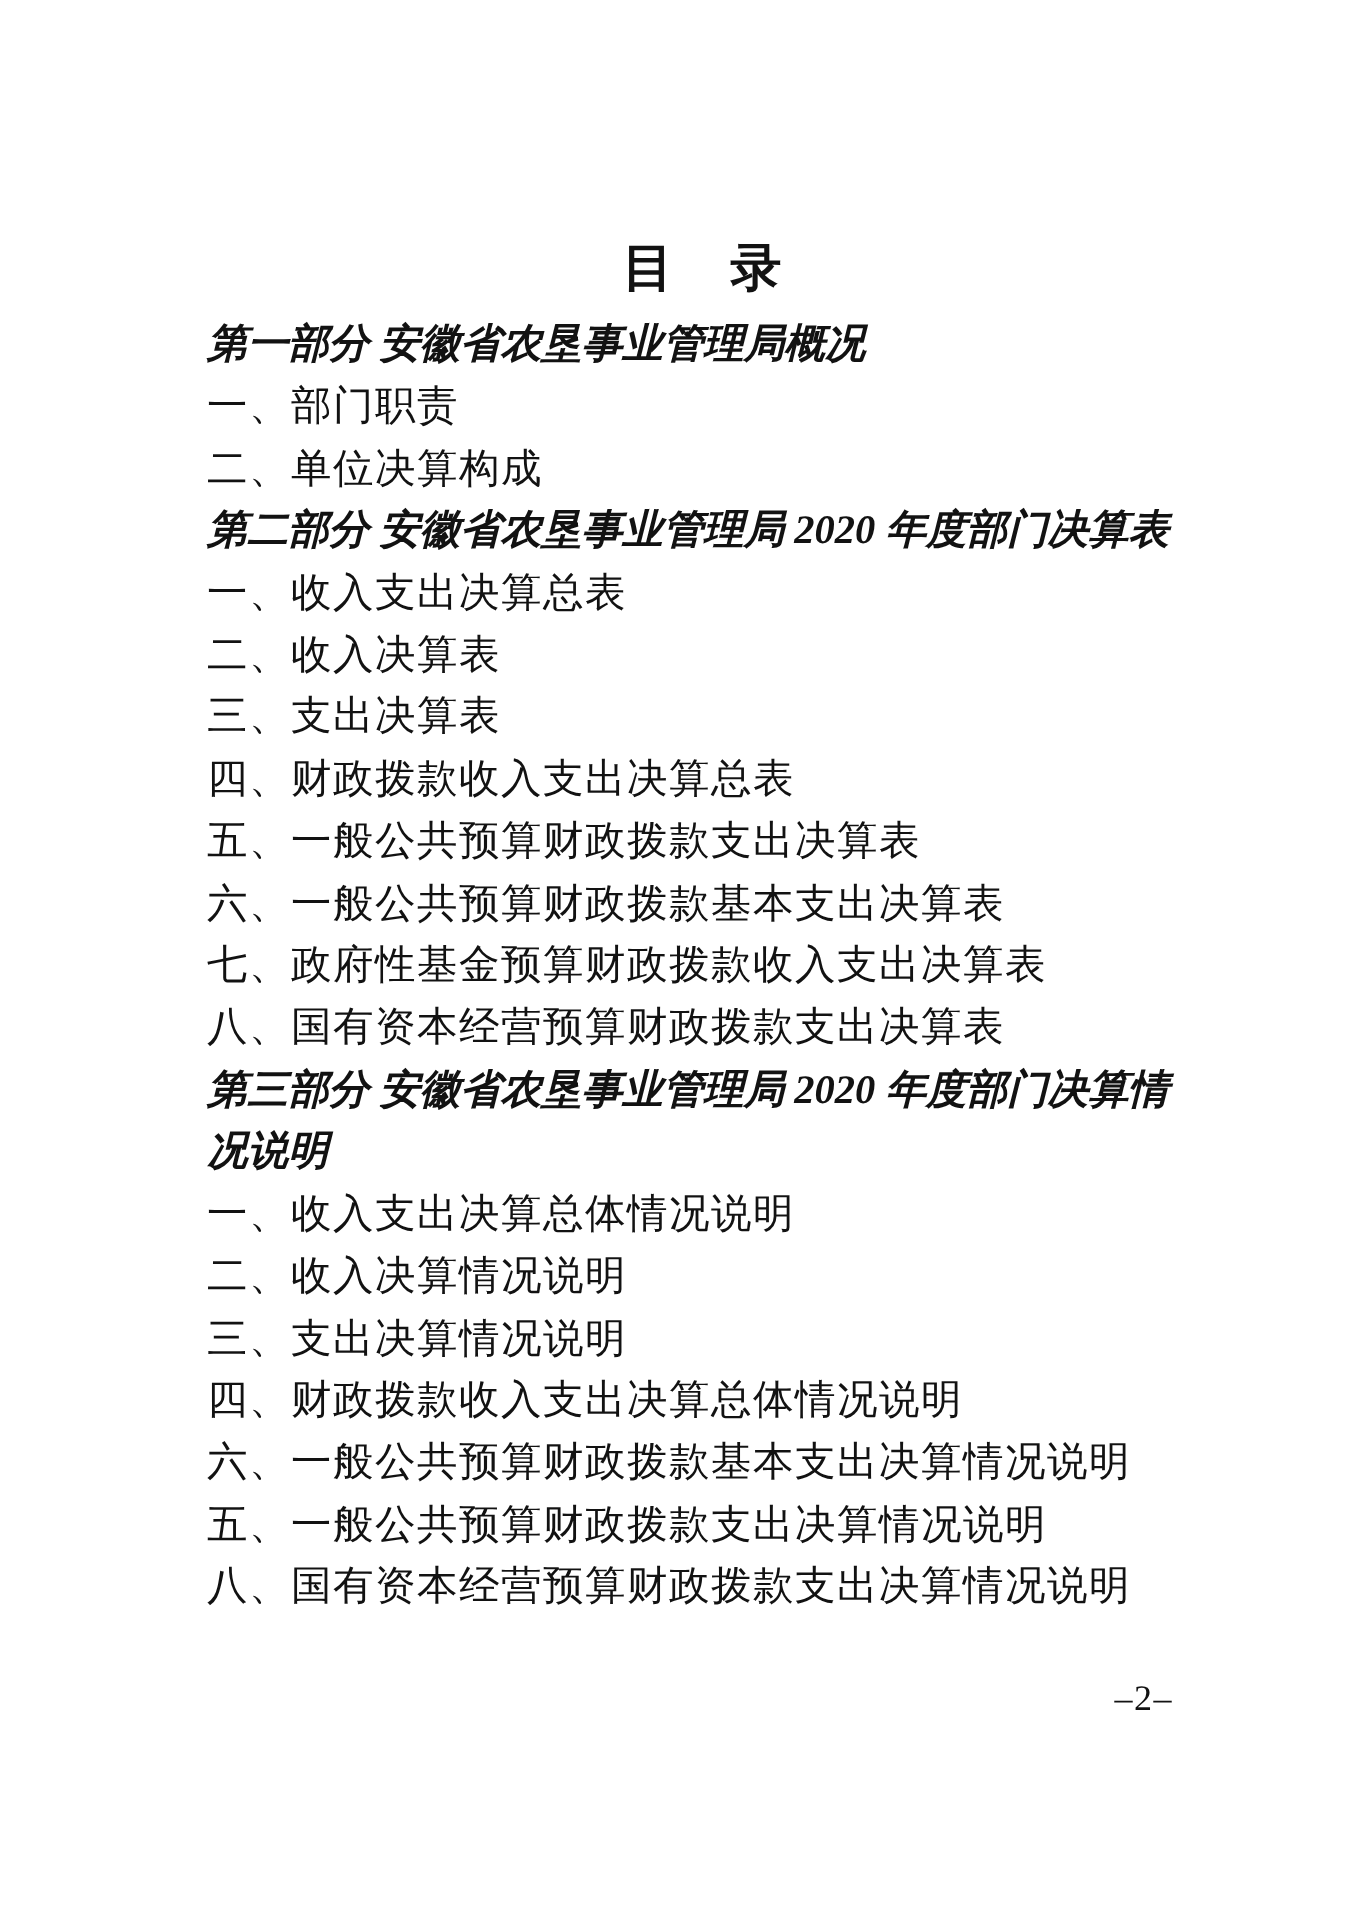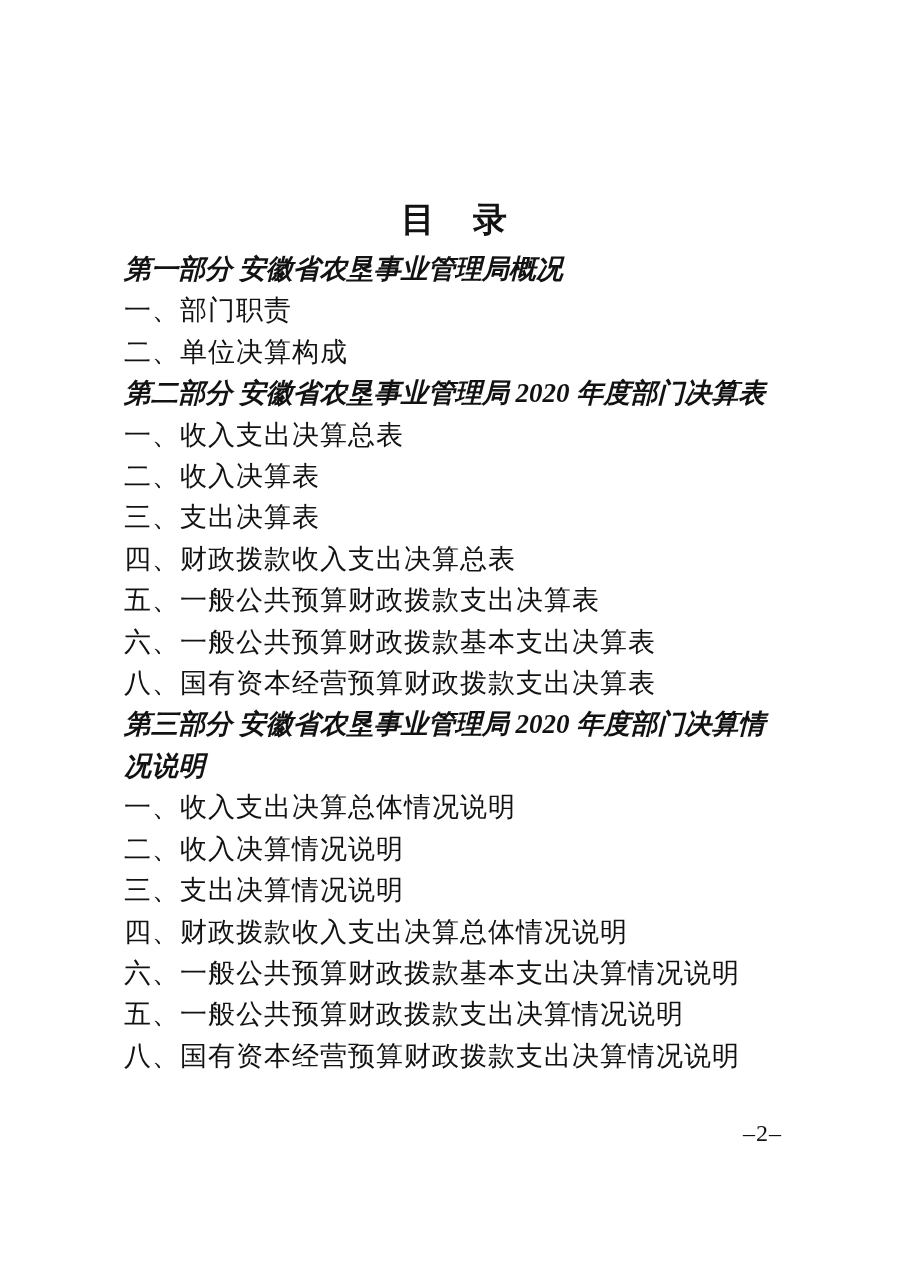--- a/index.html
+++ b/index.html
@@ -12,24 +12,23 @@
     width: 900px;
     height: 1271px;
     margin: 0 auto;
     background: #ffffff;
     font-family: "Liberation Serif", "DejaVu Serif", serif;
     color: #121212;
     overflow: hidden;
   }
   .content {
     position: absolute;
-    left: 124px;
+    left: 138px;
     top: 158px;
     width: 662px;
-    margin-top: 40px;
   }
   .doc-title {
     font-size: 34px;
     font-weight: 700;
     line-height: 44px;
     text-align: center;
     letter-spacing: 2px;
     margin: 0 0 7px 0;
   }
   .toc-line {
@@ -64,20 +63,21 @@
     <div class="toc-line">一、部门职责</div>
     <div class="toc-line">二、单位决算构成</div>
 
     <div class="toc-line toc-heading">第二部分 安徽省农垦事业管理局 2020 年度部门决算表</div>
     <div class="toc-line">一、收入支出决算总表</div>
     <div class="toc-line">二、收入决算表</div>
     <div class="toc-line">三、支出决算表</div>
     <div class="toc-line">四、财政拨款收入支出决算总表</div>
     <div class="toc-line">五、一般公共预算财政拨款支出决算表</div>
     <div class="toc-line">六、一般公共预算财政拨款基本支出决算表</div>
+    <div class="toc-line">七、政府性基金预算财政拨款收入支出决算表</div>
     <div class="toc-line">八、国有资本经营预算财政拨款支出决算表</div>
 
     <div class="toc-line toc-heading">第三部分 安徽省农垦事业管理局 2020 年度部门决算情况说明</div>
     <div class="toc-line">一、收入支出决算总体情况说明</div>
     <div class="toc-line">二、收入决算情况说明</div>
     <div class="toc-line">三、支出决算情况说明</div>
     <div class="toc-line">四、财政拨款收入支出决算总体情况说明</div>
     <div class="toc-line">六、一般公共预算财政拨款基本支出决算情况说明</div>
     <div class="toc-line">五、一般公共预算财政拨款支出决算情况说明</div>
     <div class="toc-line">八、国有资本经营预算财政拨款支出决算情况说明</div>

